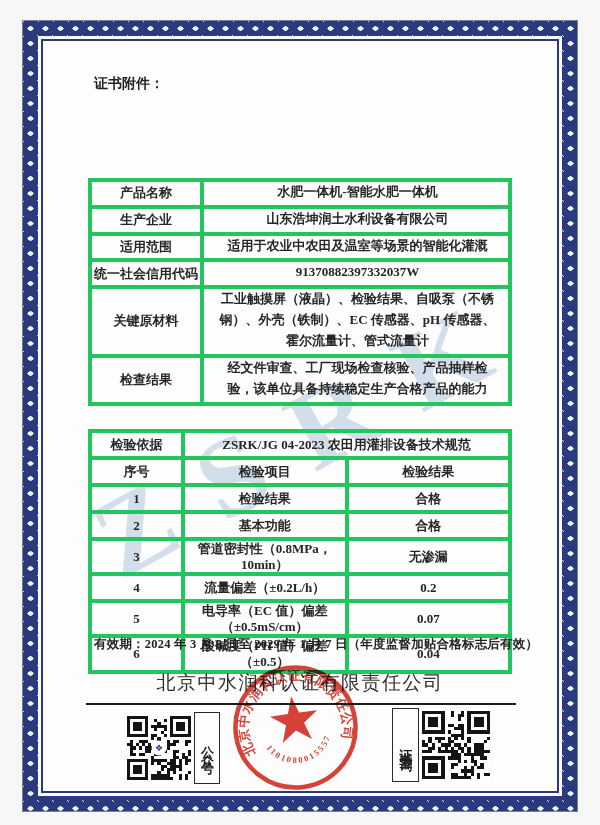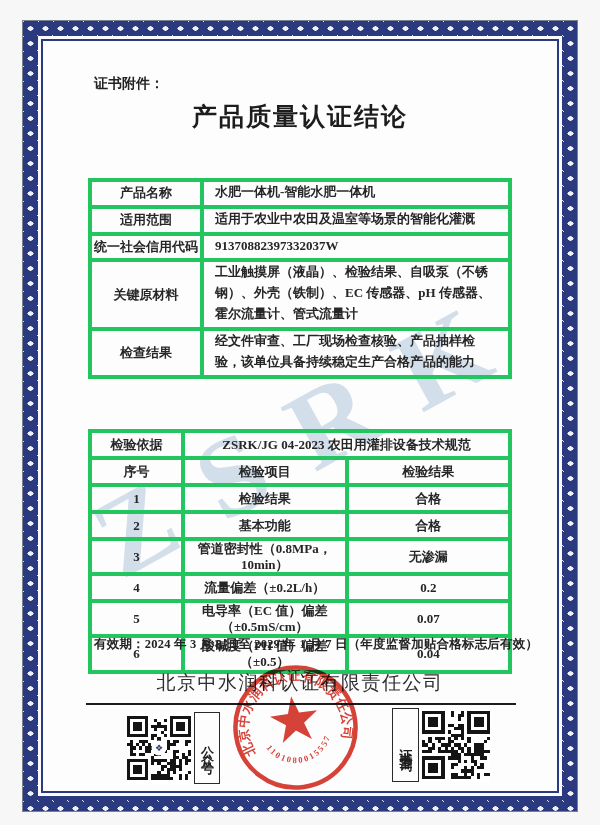--- a/index.html
+++ b/index.html
@@ -44,21 +44,21 @@
   .s1{top:151px;}
   .s2{top:400px;}
 
   
   table{border-collapse:collapse;table-layout:fixed;}
   td,th{border:4px solid #22c55e;font-size:13px;font-weight:bold;color:#262626;padding:0;}
   .tbl{position:absolute;left:88px;width:424px;}
   .tbl1{top:178px;}
   .tbl2{top:429px;}
   .tbl1 td.lab{width:108px;text-align:center;}
-  .tbl1 td.val{text-align:left;padding:0 8px 2px 11px;line-height:1.6;}
+  .tbl1 td.val{text-align:center;padding:0 8px 2px 11px;line-height:1.6;}
   .tbl1 tr.r-s{height:25px;}
   .tbl1 tr.r-l{height:48px;}
   .tbl2 td{text-align:center;height:23px;line-height:1.2;}
   .tbl2 .c1{width:89px;}
   .tbl2 .c2{width:230px;}
   .tbl2 .c3{width:105px;}
 
   .validity{position:absolute;left:94px;top:636px;font-size:12.5px;font-weight:bold;letter-spacing:.2px;}
   .company-name{position:absolute;left:0;top:670px;width:100%;text-align:center;font-size:19px;letter-spacing:1.5px;color:#2e2e2e;}
   .sign-line{position:absolute;left:86px;top:703px;width:430px;border-top:2px solid #1c1c1c;}
@@ -100,28 +100,31 @@
       <div class="frame-inner"></div>
     </div>
   </div>
 
   <div class="watermark">ZSRK</div>
 
   <div class="layer">
 
     <div class="attach-label">证书附件：</div>
 
-    <div class="doc-title">产品质量认证结论</div>
 
 
     <table class="tbl tbl1">
       <tbody>
           <tr class="r-s">
         <td class="lab">产品名称</td>
         <td class="val">水肥一体机-智能水肥一体机</td>
+      </tr>
+      <tr class="r-s">
+        <td class="lab">生产企业</td>
+        <td class="val">山东浩坤润土水利设备有限公司</td>
       </tr>
       <tr class="r-s">
         <td class="lab">适用范围</td>
         <td class="val">适用于农业中农田及温室等场景的智能化灌溉</td>
       </tr>
       <tr class="r-s">
         <td class="lab">统一社会信用代码</td>
         <td class="val">91370882397332037W</td>
       </tr>
       <tr class="r-l">

